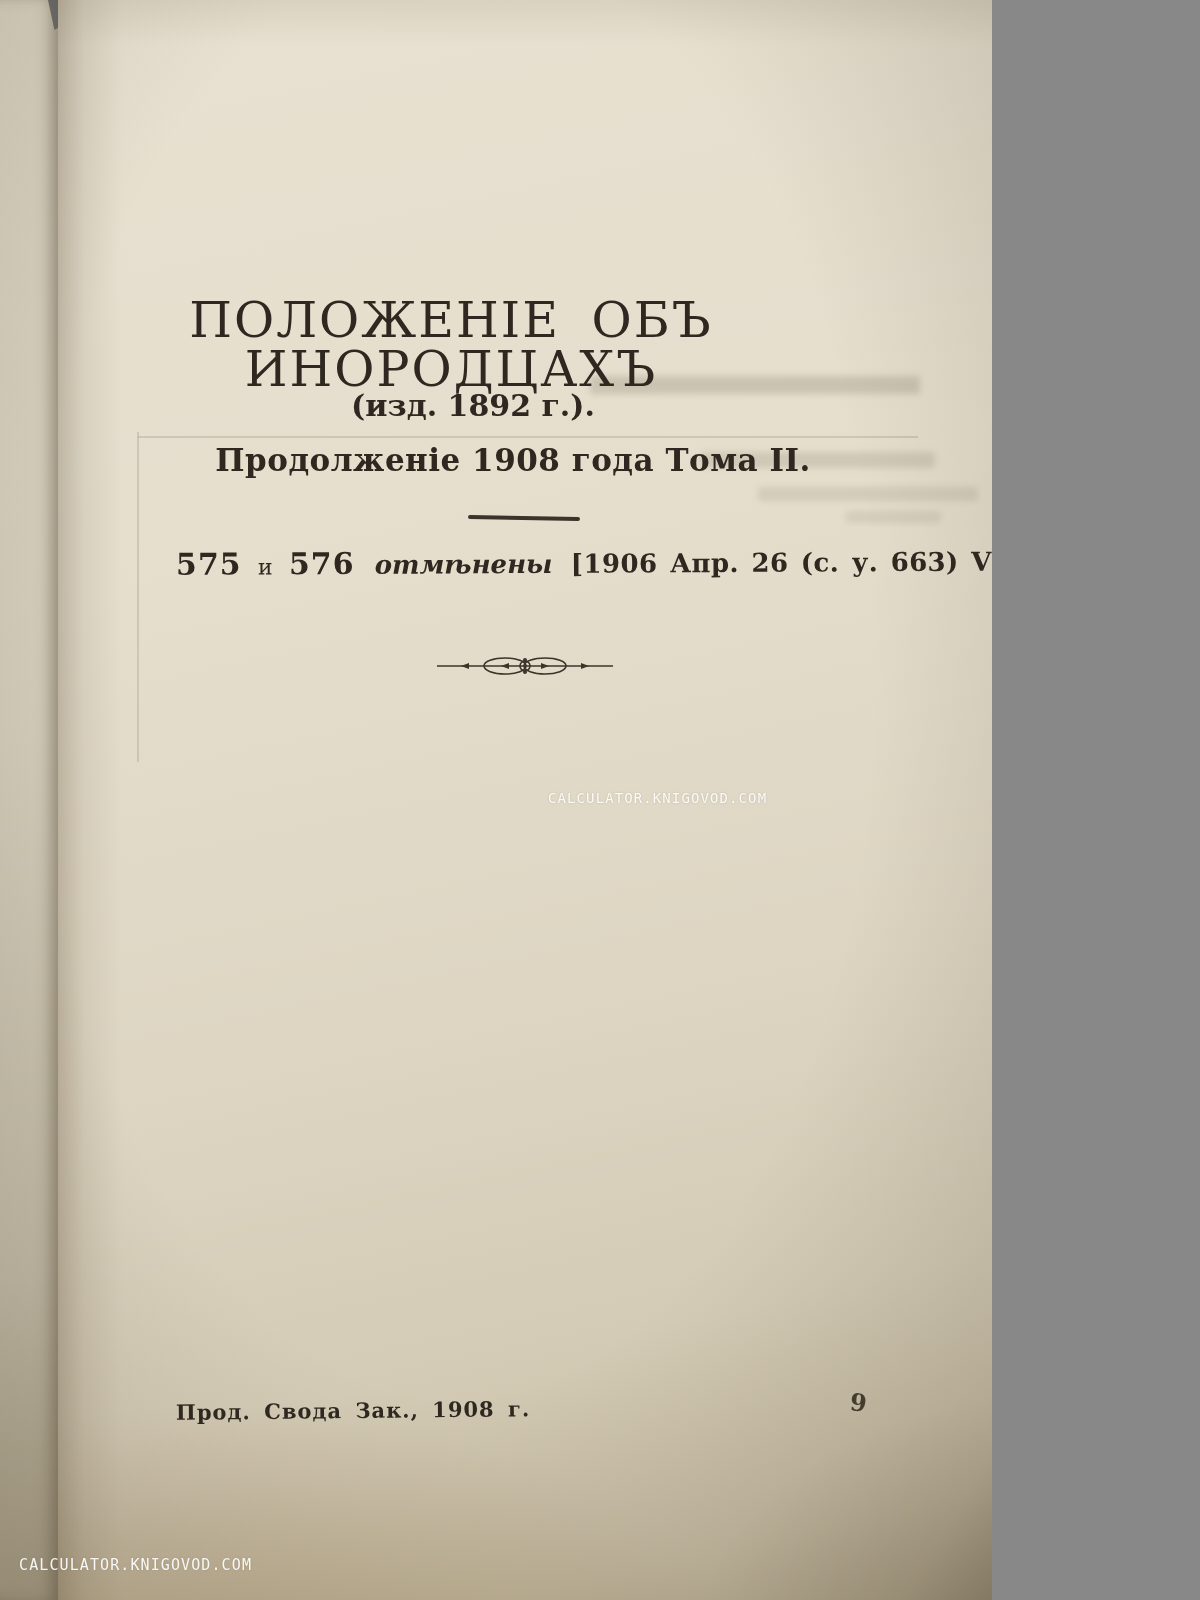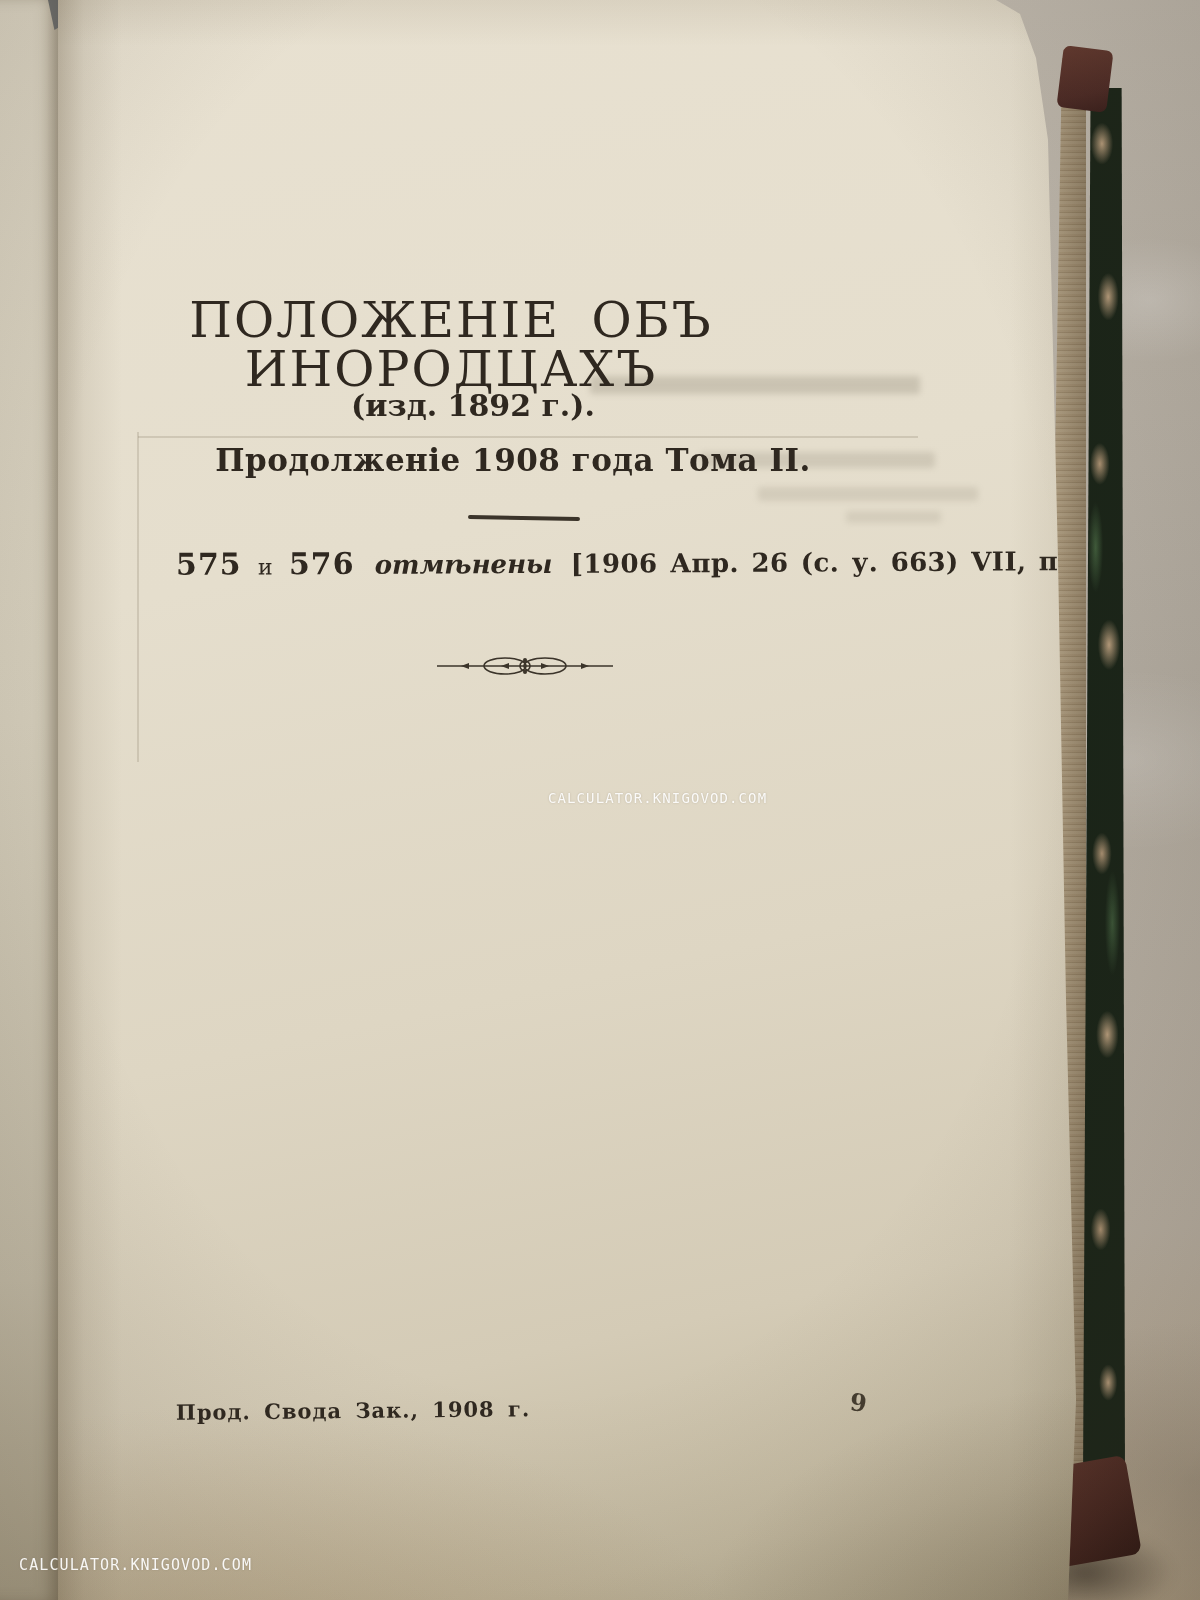--- a/index.html
+++ b/index.html
@@ -1,16 +1,16 @@
 <!DOCTYPE html>
 <html><head>
 <meta charset="utf-8">
 <style>
   html,body{margin:0;padding:0;background:#888;}
-  .stage{position:relative;width:1200px;height:1600px;overflow:hidden;
+  .stage{position:relative;width:992px;height:1600px;overflow:hidden;
          font-family:"DejaVu Serif","Liberation Serif",serif;}
   .abs{position:absolute;}
 
   
   .table-bg{inset:0;
     background:
       radial-gradient(140px 90px at 1150px 300px, rgba(255,255,255,.20), transparent 70%),
       radial-gradient(220px 130px at 1130px 760px, rgba(255,255,255,.15), transparent 70%),
       radial-gradient(320px 220px at 1190px 1480px, rgba(110,100,88,.28), transparent 72%),
       linear-gradient(100deg, transparent 45%, rgba(255,255,255,.10) 47%, transparent 51%),

